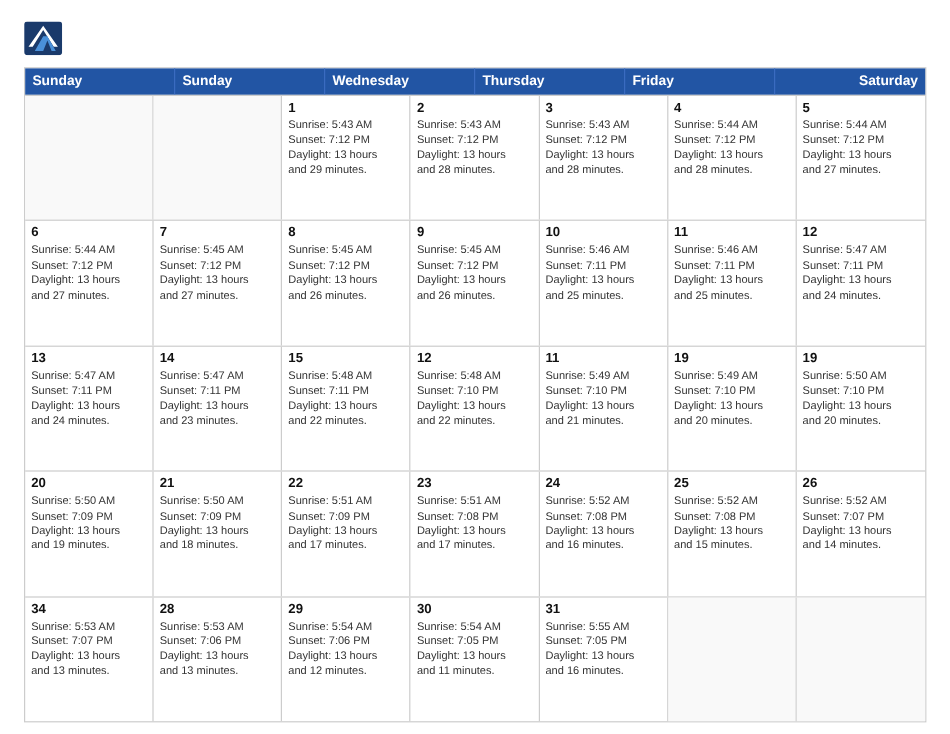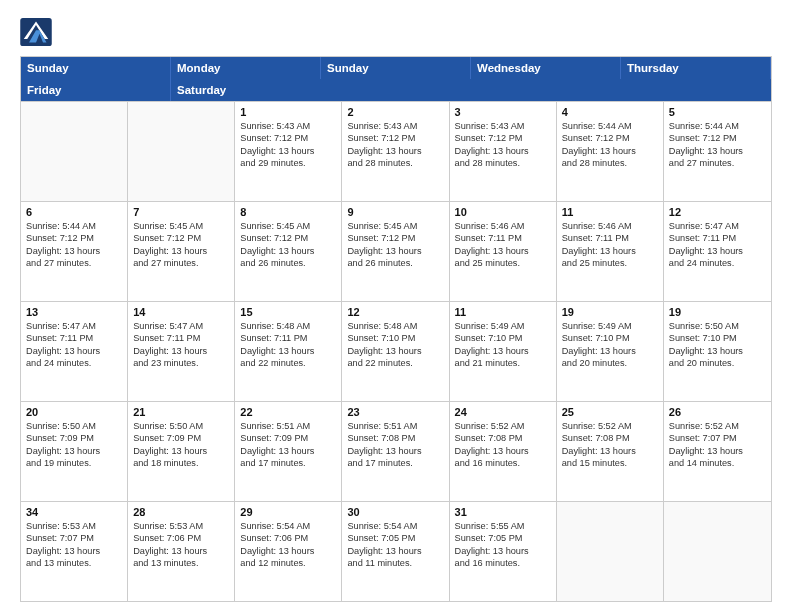--- a/index.html
+++ b/index.html
@@ -52,32 +52,32 @@
       color: #333;
     }
     .calendar {
       flex: 1;
       display: flex;
       flex-direction: column;
       border: 1px solid #ccc;
     }
     .cal-header {
       display: grid;
-      grid-template-columns: repeat(5, 1fr);
+      grid-template-columns: repeat(6, 1fr);
       background: #2255a4;
     }
     .cal-header-cell {
       color: #fff;
       font-size: 11.5px;
       font-weight: bold;
       padding: 5px 6px;
       text-align: left;
       border-right: 1px solid #3a6bc0;
     }
-    .cal-header-cell:last-child { border-right: none; }
+    .cal-header-cell:last-child { border-right: none; text-align: right; }
     .cal-body {
       display: flex;
       flex-direction: column;
       flex: 1;
     }
     .cal-row {
       display: grid;
       grid-template-columns: repeat(7, 1fr);
       flex: 1;
       border-top: 1px solid #ccc;
@@ -122,21 +122,20 @@
     </div>
     <div class="title-block">
       <div class="month-title"></div>
       <div class="location-title"></div>
     </div>
   </div>
 
   <div class="calendar">
     <div class="cal-header">
     <div class="cal-header-cell">Sunday</div>
-        <div class="cal-header-cell">Monday</div>
         <div class="cal-header-cell">Sunday</div>
         <div class="cal-header-cell">Wednesday</div>
         <div class="cal-header-cell">Thursday</div>
         <div class="cal-header-cell">Friday</div>
         <div class="cal-header-cell">Saturday</div>
       </div>
     <div class="cal-body">
     <div class="cal-row">
           <div class="cal-cell empty"></div>
           <div class="cal-cell empty"></div>

